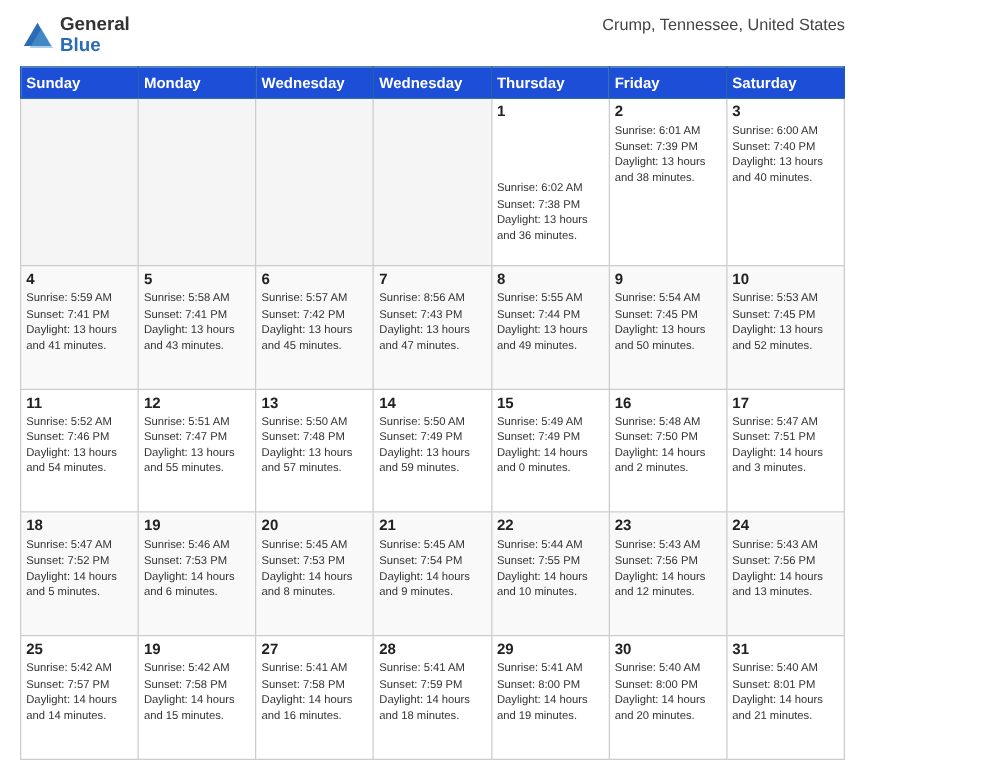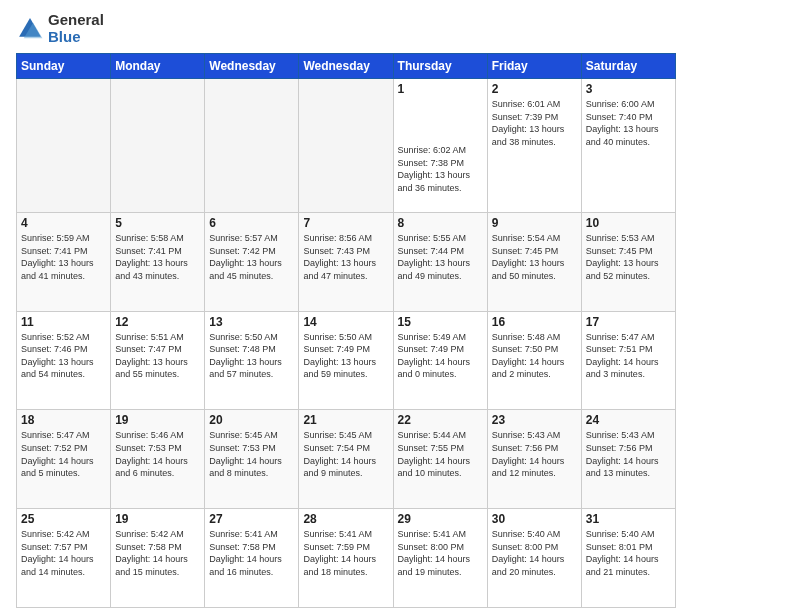--- a/index.html
+++ b/index.html
@@ -112,20 +112,21 @@
       <svg class="logo-icon" viewBox="0 0 36 36">
         <polygon points="18,4 32,28 4,28" fill="#2a6cb5"></polygon>
         <polygon points="22,10 34,30 10,30" fill="#5a9fd4" opacity="0.5"></polygon>
       </svg>
       <div class="logo-text">
         <span class="logo-general">General</span>
         <span class="logo-blue">Blue</span>
       </div>
     </div>
     <div class="title-area">
+      <div class="location">Crump, Tennessee, United States</div>
     </div>
   </div>
 
   <table class="calendar">
     <thead>
       <tr>
         <th>Sunday</th>
         <th>Monday</th>
         <th>Wednesday</th>
         <th>Wednesday</th>

